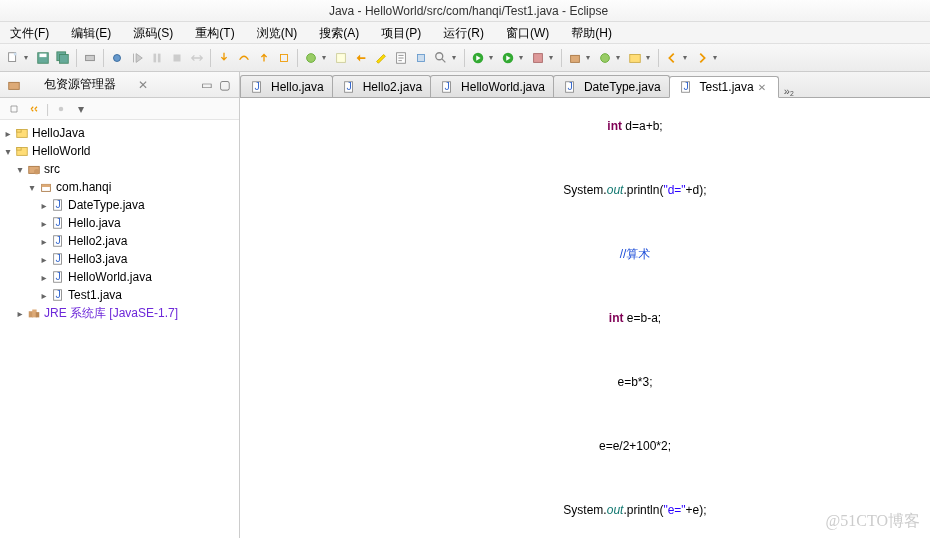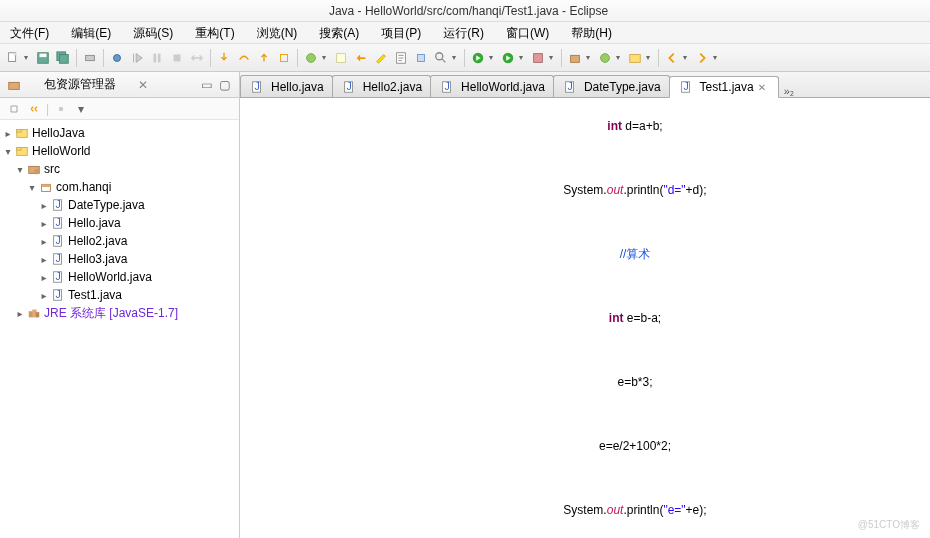--- a/index.html
+++ b/index.html
@@ -26,25 +26,25 @@
 .ind-1 { padding-left: 12px; } .ind-2 { padding-left: 24px; } .ind-3 { padding-left: 36px; }
 .editor-area { flex: 1; display: flex; flex-direction: column; background: #fff; }
 .tab-bar { height: 26px; background: linear-gradient(#f5f5f5, #e8e8e8); display: flex; align-items: flex-end; border-bottom: 1px solid #aaa; }
 .tab { height: 22px; padding: 0 8px; display: flex; align-items: center; gap: 4px; border: 1px solid #aaa; border-bottom: none; background: linear-gradient(#f0f0f0, #e0e0e0); margin-right: -1px; cursor: pointer; border-radius: 3px 3px 0 0; }
 .tab.active { background: #fff; border-bottom: 1px solid #fff; margin-bottom: -1px; }
 .tab-close { width: 12px; font-size: 10px; color: #888; }
 .overflow-tab { padding: 0 6px; color: #555; font-size: 11px; cursor: pointer; }
 .code-area { flex: 1; padding: 12px 0 12px 100px; font-family: "Courier New", monospace; font-size: 16px; line-height: 32px; overflow: auto; background: #fff; position: relative; text-align: center; }
 .code-line { white-space: pre; }
 .kw { color: #7f0055; font-weight: bold; }
-.fld { color: #be185d; font-style: italic; }
+.fld { color: #0f766e; font-style: italic; }
 .str { color: #2a00ff; }
 .cmt { color: #1d4ed8; }
 @keyframes blink { 50% { opacity: 0; } }
-.watermark { position: absolute; right: 10px; bottom: 6px; color: #ccc; font-size: 10px; }
+.watermark { position: absolute; right: 10px; bottom: 6px; color: #ccc; font-size: 16px; font-family: Liberation Serif, serif; }
 .jre { color: #6d28d9; }
 </style>
 </head>
 <body>
 
 <div class="title-bar">
   <span>Java - HelloWorld/src/com/hanqi/Test1.java - Eclipse</span>
 </div>
 
 <div class="menu-bar">

